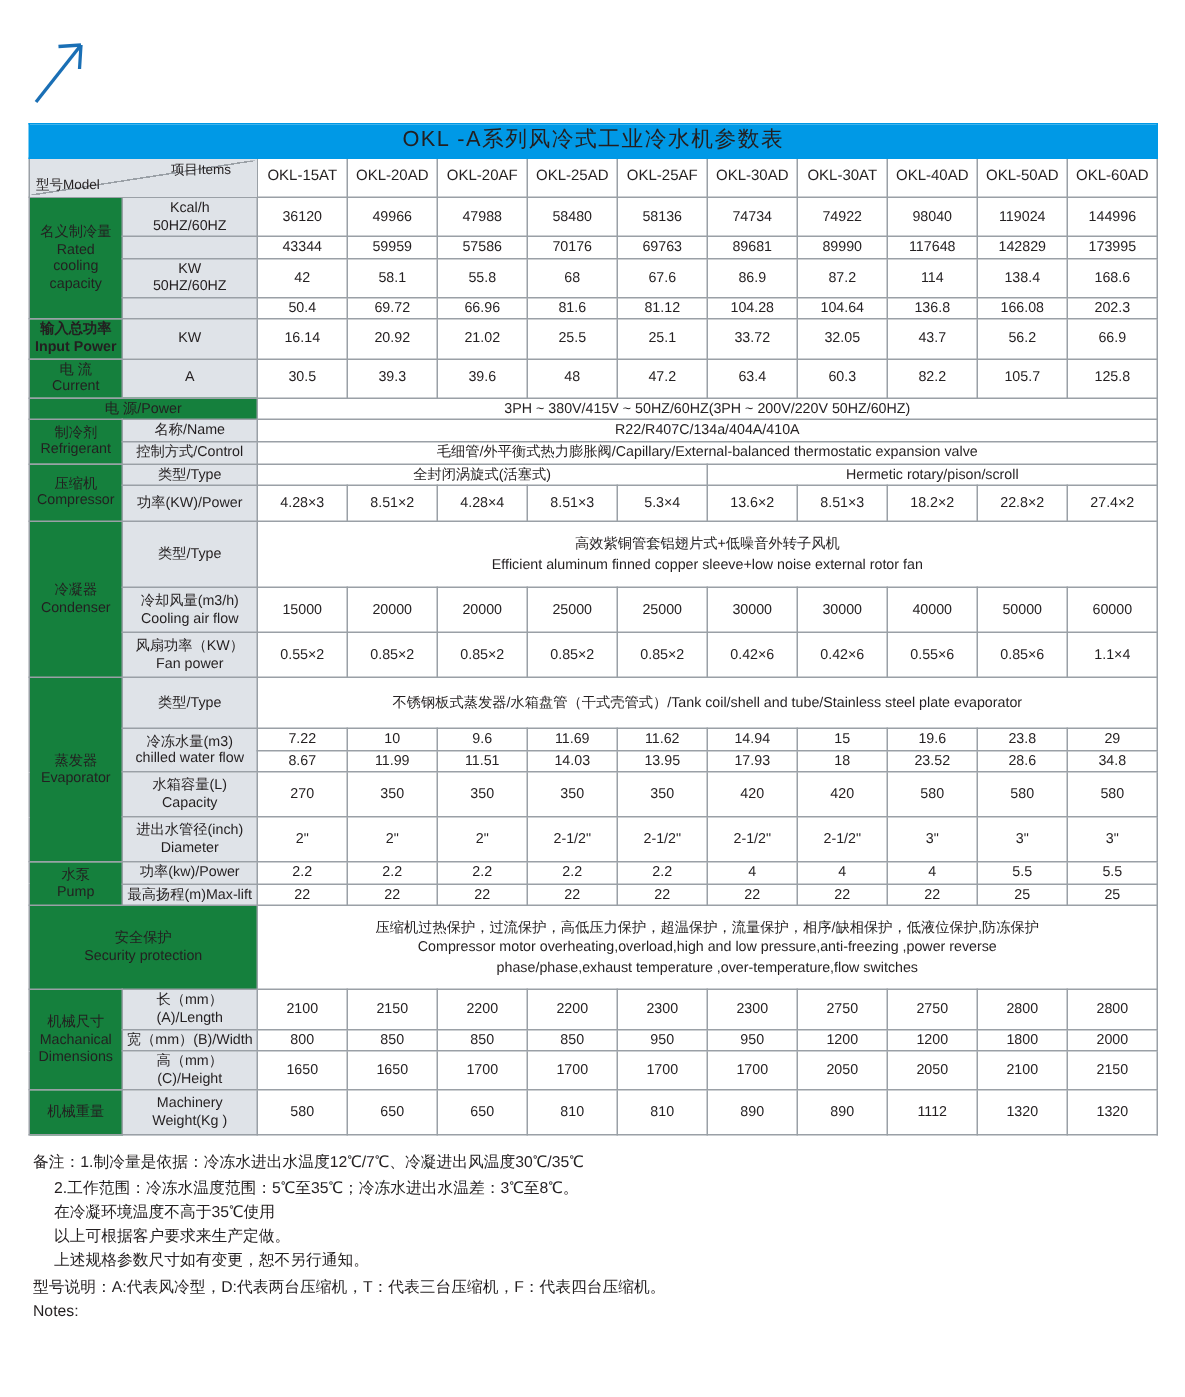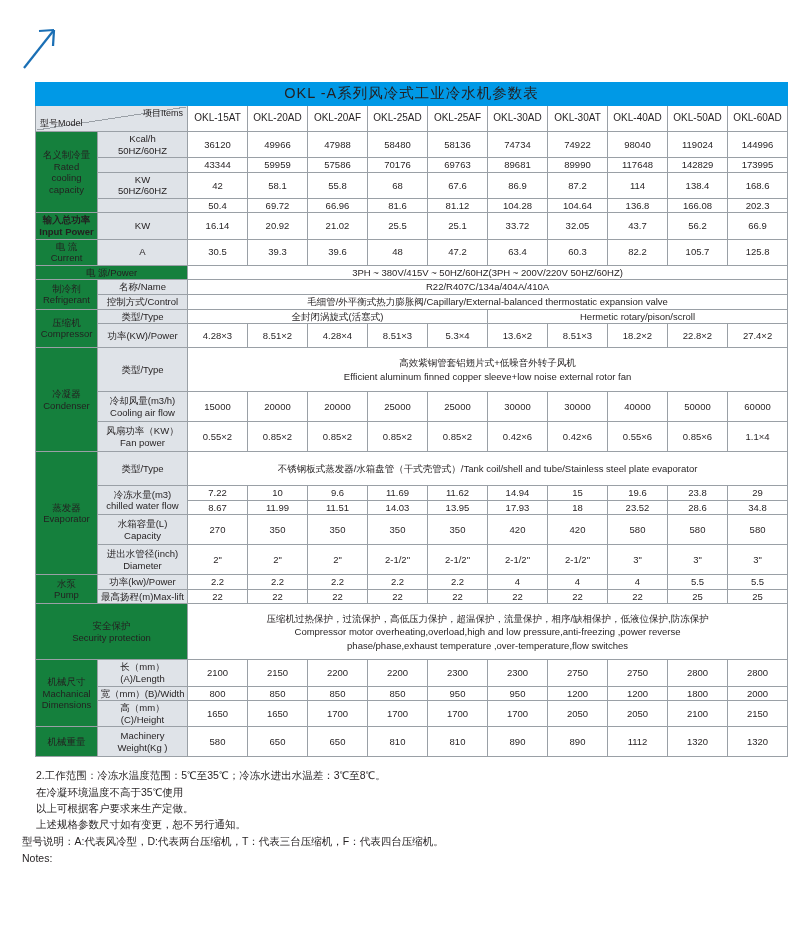--- a/index.html
+++ b/index.html
@@ -20,21 +20,21 @@
   .title-cn {
     font-size: 25px; font-weight: bold; letter-spacing: 0.5px;
     line-height: 1.2; color: #231f20; white-space: nowrap;
   }
   .title-en {
     font-size: 16.5px; font-weight: normal; letter-spacing: 0.1px;
     line-height: 1.25; margin-top: 3px; color: #231f20; white-space: nowrap;
   }
 
   
-  .tbl-wrap { padding: 0 35px; }
+  .tbl-wrap { padding: 0 19px; }
   table.spec {
     border-collapse: collapse;
     width: 752px;
     table-layout: fixed;
     font-size: 9.5px;
   }
   table.spec td, table.spec th {
     border: 1px solid #9aa0a6;
     text-align: center;
     vertical-align: middle;
@@ -67,21 +67,21 @@
   .diag .dg-in { position: relative; width: 100%; height: 100%; }
   .diag .dg-in:before {
     content: "";
     position: absolute; left: 0; top: 0; width: 100%; height: 100%;
     background: linear-gradient(to bottom right, transparent calc(50% - 0.5px), #9aa0a6 calc(50% - 0.5px), #9aa0a6 calc(50% + 0.5px), transparent calc(50% + 0.5px));
   }
   .diag .tl {
     position: absolute; left: 3px; bottom: 1px; font-size: 9px;
   }
   .diag .br {
-    position: absolute; right: 3px; top: 1px; font-size: 9px;
+    position: absolute; right: 16px; top: 1px; font-size: 9px;
   }
   .wide-text { font-size: 9.5px; }
 
   
   .notes {
     padding: 10px 20px 0 22px;
     font-size: 10.5px;
     line-height: 1.55;
     color: #231f20;
   }
@@ -469,20 +469,21 @@
         <td>890</td>
         <td>1112</td>
         <td>1320</td>
         <td>1320</td>
       </tr>
     </tbody>
       </table>
   </div>
 
   <div class="notes">
+    <div class="ind1">备注：1.制冷量是依据：冷冻水进出水温度12℃/7℃、冷凝进出风温度30℃/35℃</div>
     <div class="ind2">2.工作范围：冷冻水温度范围：5℃至35℃；冷冻水进出水温差：3℃至8℃。</div>
     <div class="ind2">在冷凝环境温度不高于35℃使用</div>
     <div class="ind2">以上可根据客户要求来生产定做。</div>
     <div class="ind2">上述规格参数尺寸如有变更，恕不另行通知。</div>
     <div class="ind1 notes-last">型号说明：A:代表风冷型，D:代表两台压缩机，T：代表三台压缩机，F：代表四台压缩机。</div>
     <div class="ind1">Notes:</div>
   </div>
 
 </div>
 

